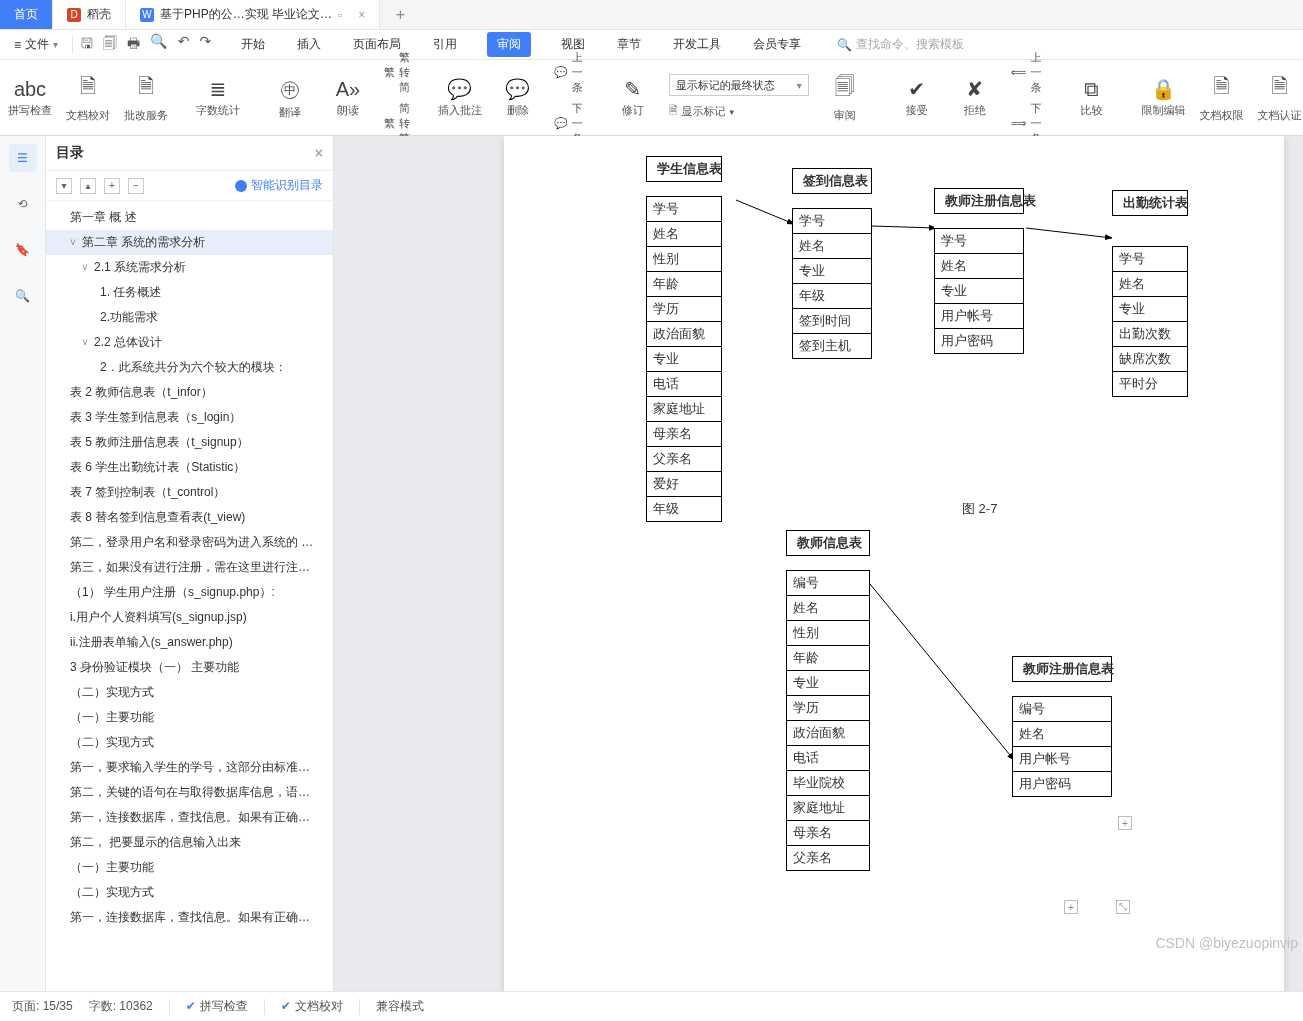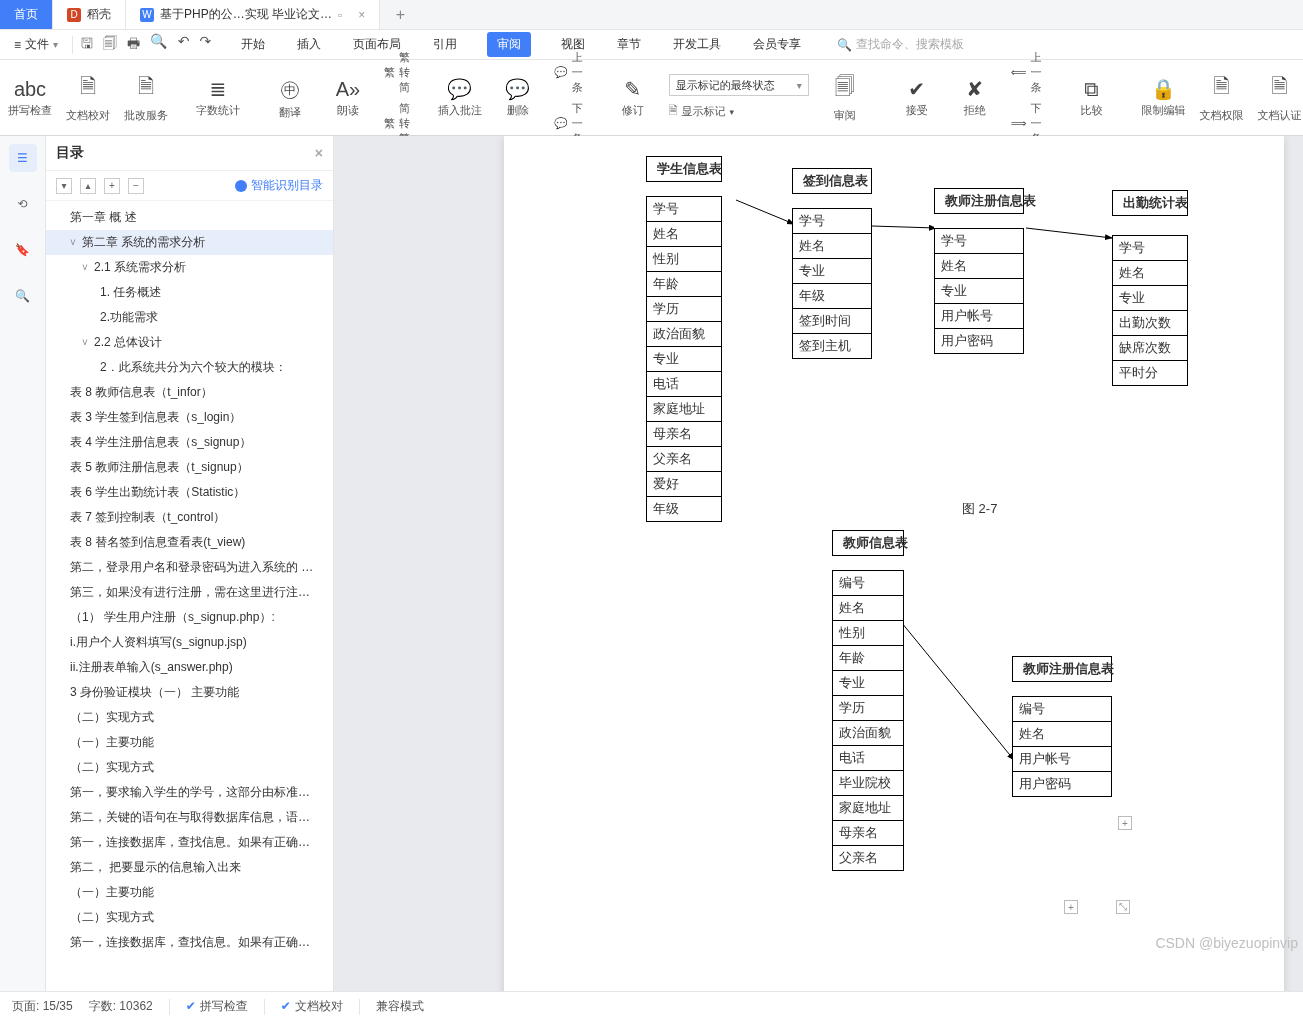--- a/index.html
+++ b/index.html
@@ -261,23 +261,22 @@
         </span>
     </div>
     <div class="outline-list" id="outline-list">
         <div class="oi lv1"><span>第一章 概 述</span></div>
         <div class="oi lv1 sel"><span class="arr">˅</span><span>第二章 系统的需求分析</span></div>
         <div class="oi lv2"><span class="arr">˅</span><span>2.1 系统需求分析</span></div>
         <div class="oi lv3"><span>1. 任务概述</span></div>
         <div class="oi lv3"><span>2.功能需求</span></div>
         <div class="oi lv2"><span class="arr">˅</span><span>2.2 总体设计</span></div>
         <div class="oi lv3"><span>2．此系统共分为六个较大的模块：</span></div>
-        <div class="oi lv1"><span>表 8 教师信息表（t_infor）</span></div>
+        <div class="oi lv1"><span>表 2 教师信息表（t_infor）</span></div>
         <div class="oi lv1"><span>表 3 学生签到信息表（s_login）</span></div>
-        <div class="oi lv1"><span>表 4 学生注册信息表（s_signup）</span></div>
         <div class="oi lv1"><span>表 5 教师注册信息表（t_signup）</span></div>
         <div class="oi lv1"><span>表 6 学生出勤统计表（Statistic）</span></div>
         <div class="oi lv1"><span>表 7 签到控制表（t_control）</span></div>
         <div class="oi lv1"><span>表 8 替名签到信息查看表(t_view)</span></div>
         <div class="oi lv1"><span>第二，登录用户名和登录密码为进入系统的 …</span></div>
         <div class="oi lv1"><span>第三，如果没有进行注册，需在这里进行注…</span></div>
         <div class="oi lv1"><span>（1） 学生用户注册（s_signup.php）:</span></div>
         <div class="oi lv1"><span>i.用户个人资料填写(s_signup.jsp)</span></div>
         <div class="oi lv1"><span>ii.注册表单输入(s_answer.php)</span></div>
         <div class="oi lv1"><span>3   身份验证模块（一） 主要功能</span></div>
@@ -339,29 +338,29 @@
         </div>
         <div class="tbl" style="left: 430px; top: 52px; width: 90px;">
           <div class="hd" style="margin-bottom: 14px;">教师注册信息表</div>
           <div class="cell" style="border-top: 1px solid rgb(0, 0, 0);">学号</div>
           <div class="cell">姓名</div>
           <div class="cell">专业</div>
           <div class="cell">用户帐号</div>
           <div class="cell">用户密码</div>
         </div>
         <div class="tbl" style="left: 608px; top: 54px; width: 76px;">
-          <div class="hd" style="margin-bottom: 19px;">出勤统计表</div>
+          <div class="hd" style="margin-bottom: 30px;">出勤统计表</div>
           <div class="cell" style="border-top: 1px solid rgb(0, 0, 0);">学号</div>
           <div class="cell">姓名</div>
           <div class="cell">专业</div>
           <div class="cell">出勤次数</div>
           <div class="cell">缺席次数</div>
           <div class="cell">平时分</div>
         </div>
-        <div class="tbl" style="left: 282px; top: 394px; width: 72px; margin-left: 46px;">
+        <div class="tbl" style="left: 282px; top: 394px; width: 84px;">
           <div class="hd" style="margin-bottom: 14px;">教师信息表</div>
           <div class="cell" style="border-top: 1px solid rgb(0, 0, 0);">编号</div>
           <div class="cell">姓名</div>
           <div class="cell">性别</div>
           <div class="cell">年龄</div>
           <div class="cell">专业</div>
           <div class="cell">学历</div>
           <div class="cell">政治面貌</div>
           <div class="cell">电话</div>
           <div class="cell">毕业院校</div>

